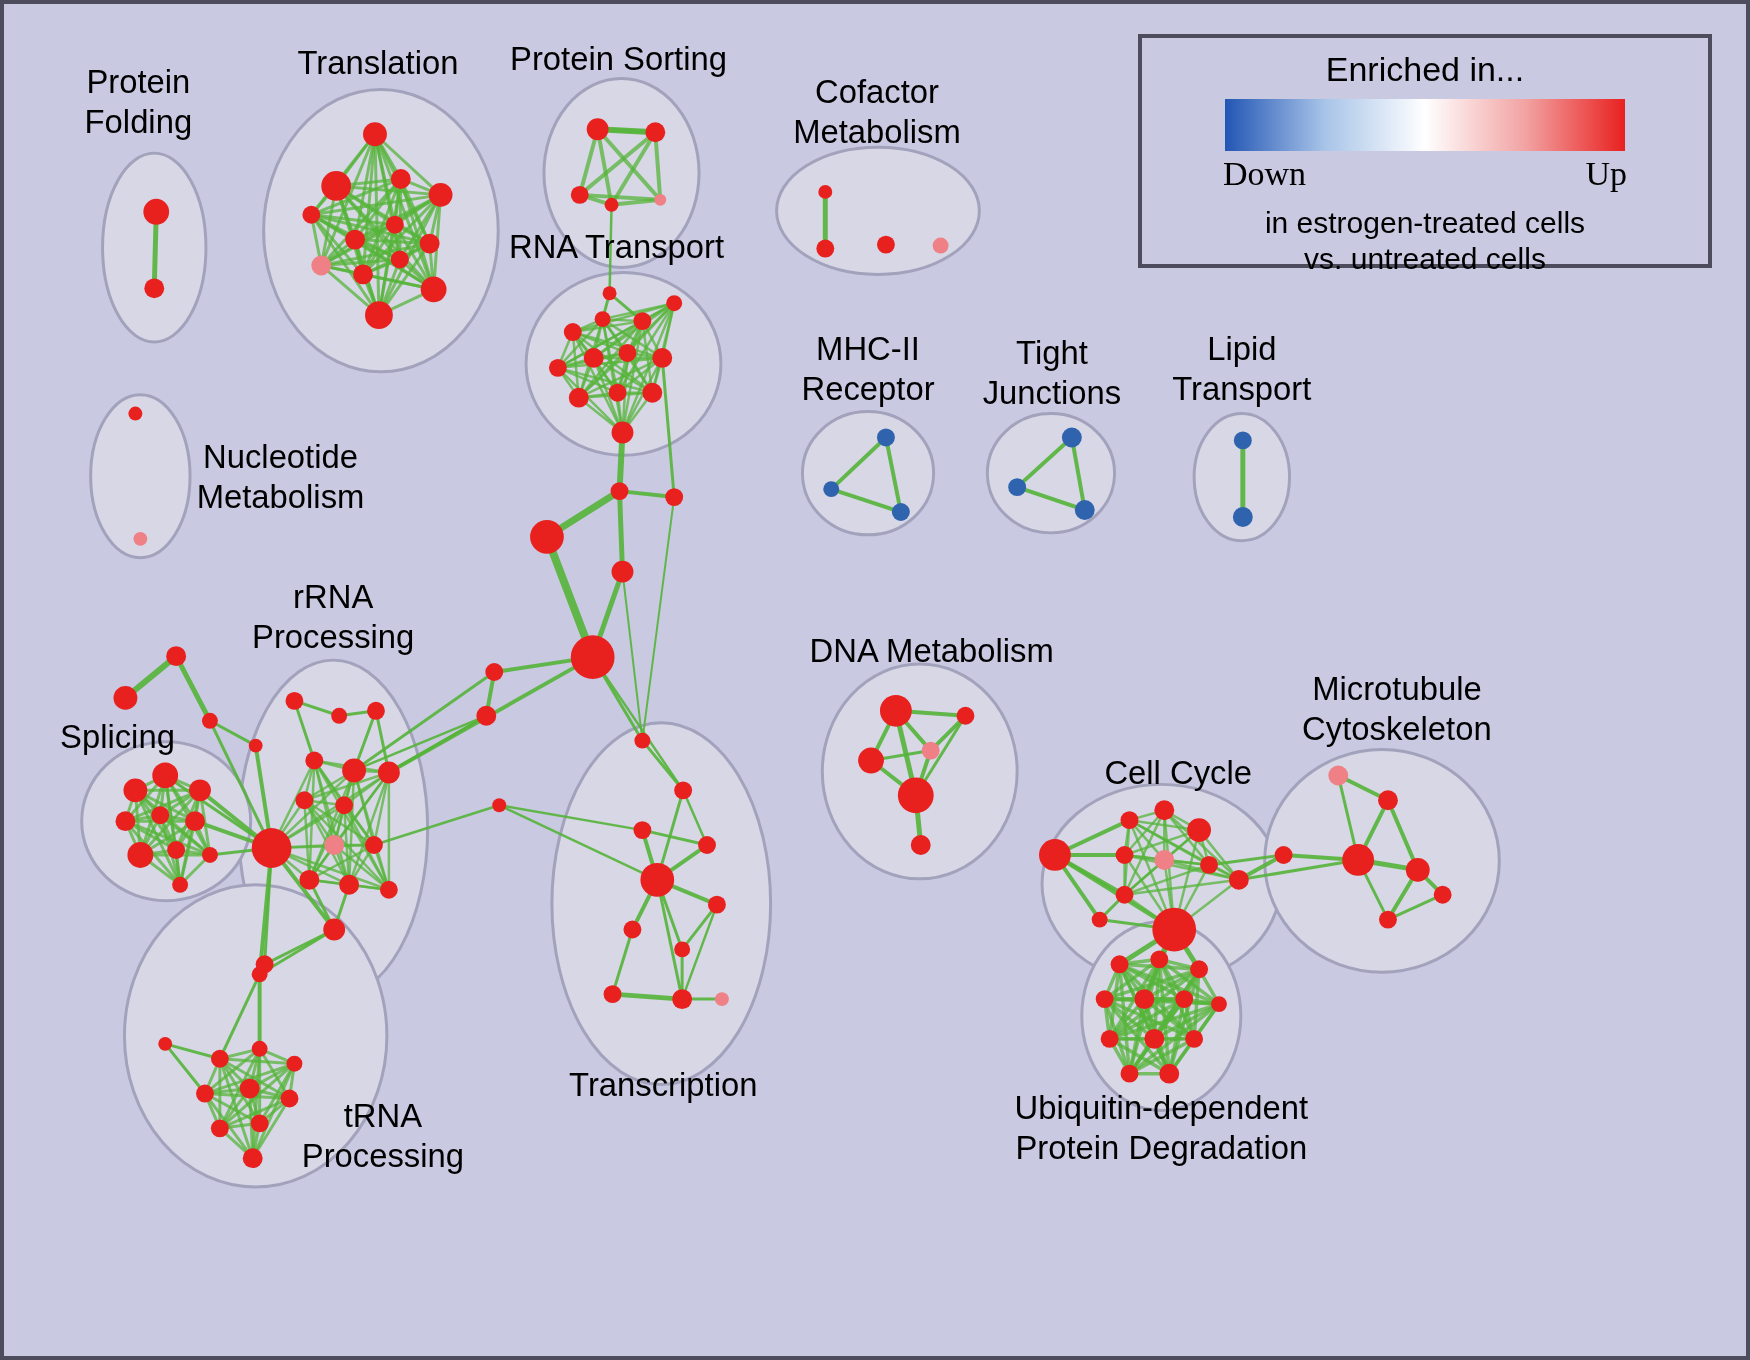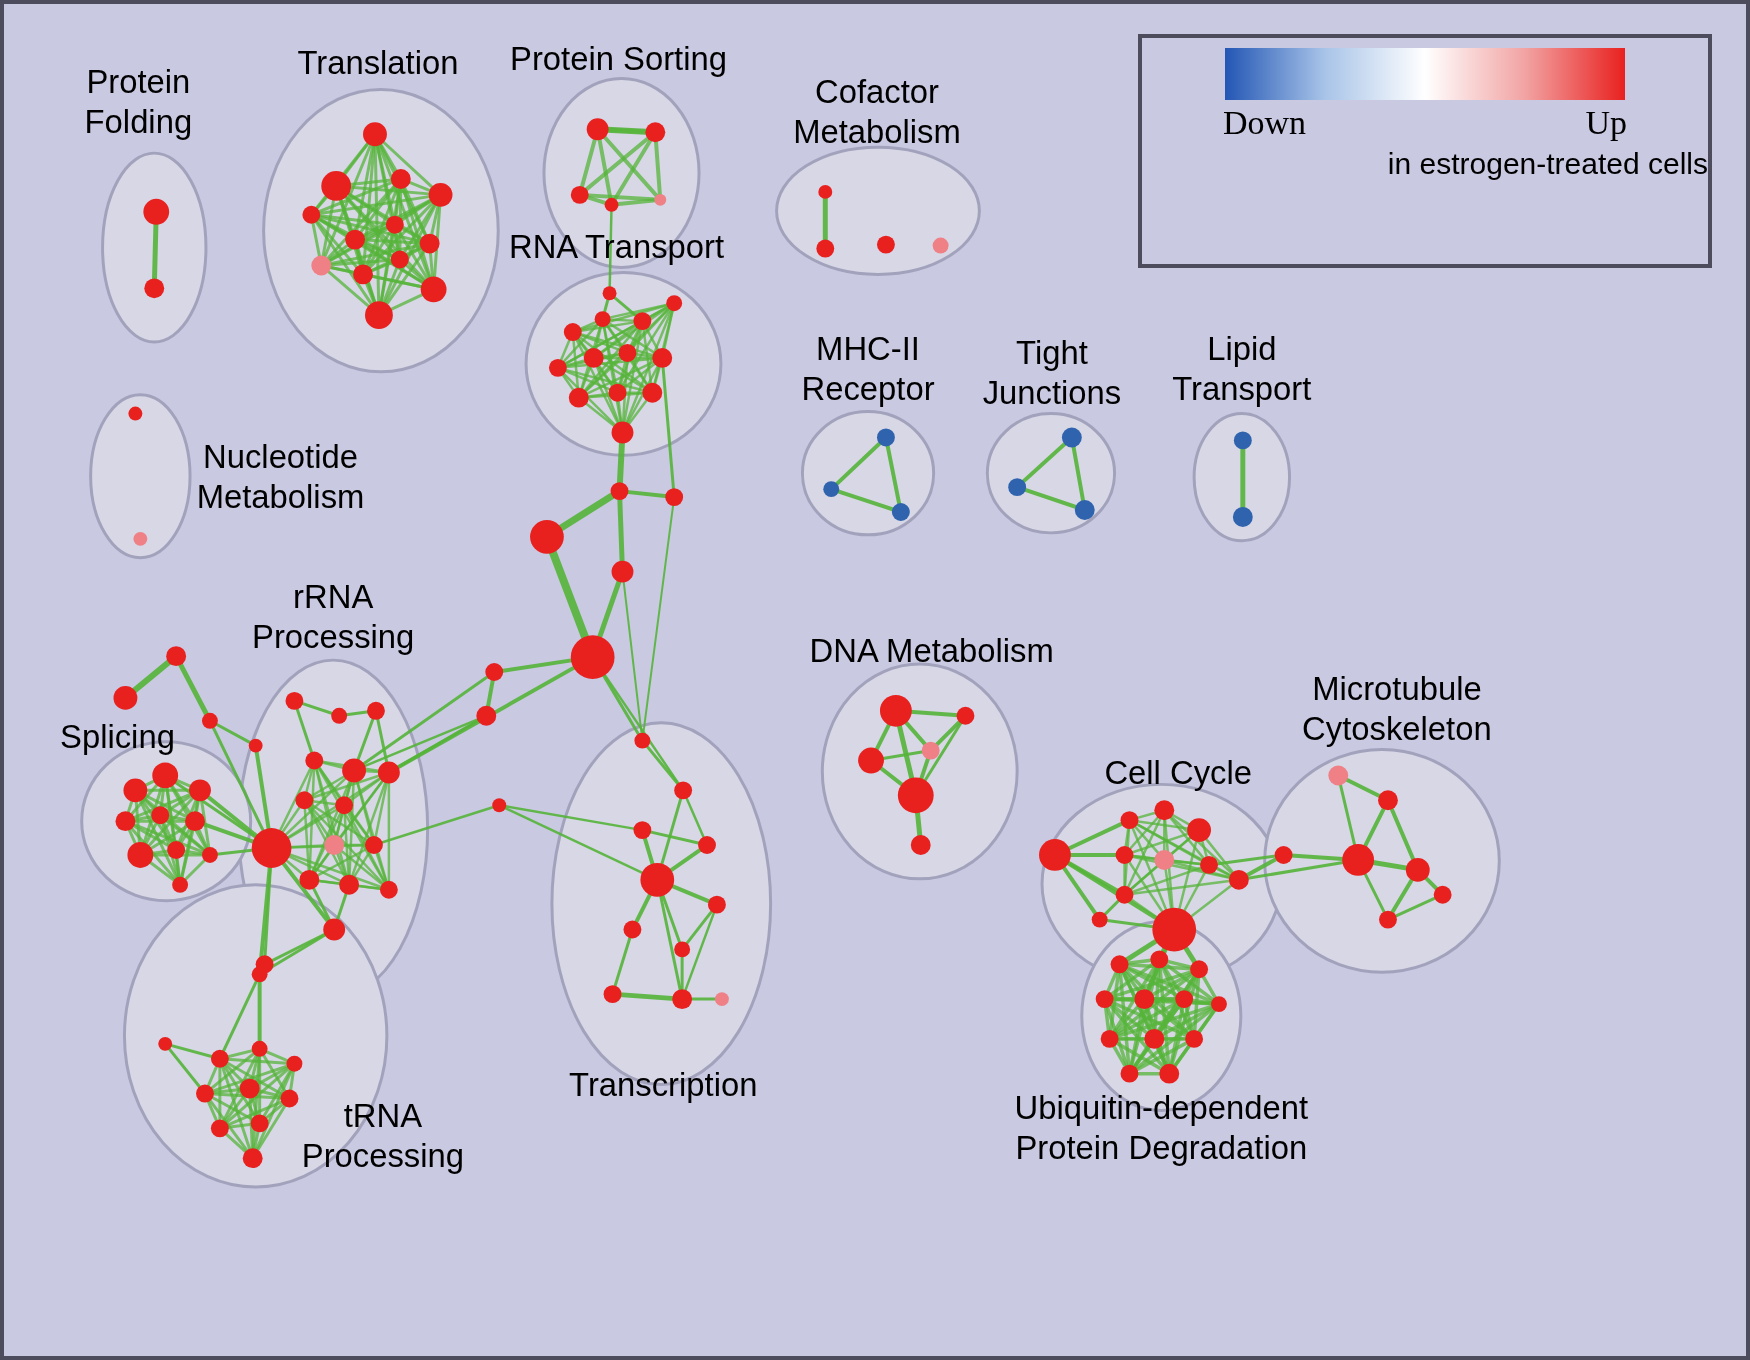--- a/index.html
+++ b/index.html
@@ -16,21 +16,21 @@
   #net text{font-family:"Liberation Sans", sans-serif;}
   .legend{
     position:absolute;left:1134px;top:30px;width:574px;height:234px;
     box-sizing:border-box;border:4px solid #4c4c5c;
     text-align:center;color:#000;
   }
   .legend-title{font-size:34px;margin-top:12px;}
   .legend-grad{width:400px;height:52px;margin:10px auto 4px auto;}
   .legend-ends{display:flex;justify-content:space-between;width:404px;margin:0 auto;font-size:34px;font-family:Liberation Serif, serif;}
   .legend-sub{font-size:30px;line-height:36px;}
-  .legend-sub.first{margin-top:4px;text-align:right;}
+  .legend-sub.first{margin-top:12px;}
 </style>
 </head>
 <body>
 
 <div class="frame" style="border-color: rgb(76, 76, 92); background: rgb(201, 201, 226);">
   <svg id="net" xmlns="http://www.w3.org/2000/svg" viewBox="0 0 1750 1360">
       <rect x="0" y="0" width="1750" height="1360" fill="#c9c9e2"></rect>
       <g>
         <ellipse cx="150" cy="245" rx="52" ry="95" fill="#d7d7e6" stroke="#a2a2bc" stroke-width="3"></ellipse>
         <ellipse cx="378" cy="228" rx="118" ry="142" fill="#d7d7e6" stroke="#a2a2bc" stroke-width="3"></ellipse>
@@ -712,20 +712,22 @@
         <text x="380" y="1130" text-anchor="middle" font-size="33" fill="#000000"><tspan x="380" dy="0">tRNA</tspan><tspan x="380" dy="40">Processing</tspan></text>
         <text x="662" y="1098" text-anchor="middle" font-size="33" fill="#000000"><tspan x="662" dy="0">Transcription</tspan></text>
         <text x="932" y="662" text-anchor="middle" font-size="33" fill="#000000"><tspan x="932" dy="0">DNA Metabolism</tspan></text>
         <text x="1180" y="785" text-anchor="middle" font-size="33" fill="#000000"><tspan x="1180" dy="0">Cell Cycle</tspan></text>
         <text x="1400" y="700" text-anchor="middle" font-size="33" fill="#000000"><tspan x="1400" dy="0">Microtubule</tspan><tspan x="1400" dy="40">Cytoskeleton</tspan></text>
         <text x="1163" y="1122" text-anchor="middle" font-size="33" fill="#000000"><tspan x="1163" dy="0">Ubiquitin-dependent</tspan><tspan x="1163" dy="40">Protein Degradation</tspan></text>
       </g>
     </svg>
 
   <div class="legend" style="border-color: rgb(76, 76, 92);">
+    <div class="legend-title">Enriched in...</div>
     <div class="legend-grad" id="grad" style="background: linear-gradient(to right, rgb(35, 86, 180), rgb(168, 196, 232), rgb(255, 255, 255), rgb(242, 163, 163), rgb(232, 33, 31));"></div>
     <div class="legend-ends">
       <span>Down</span>
       <span>Up</span>
     </div>
     <div class="legend-sub first">in estrogen-treated cells</div>
+    <div class="legend-sub">vs. untreated cells</div>
   </div>
 </div>
 
 </body></html>

